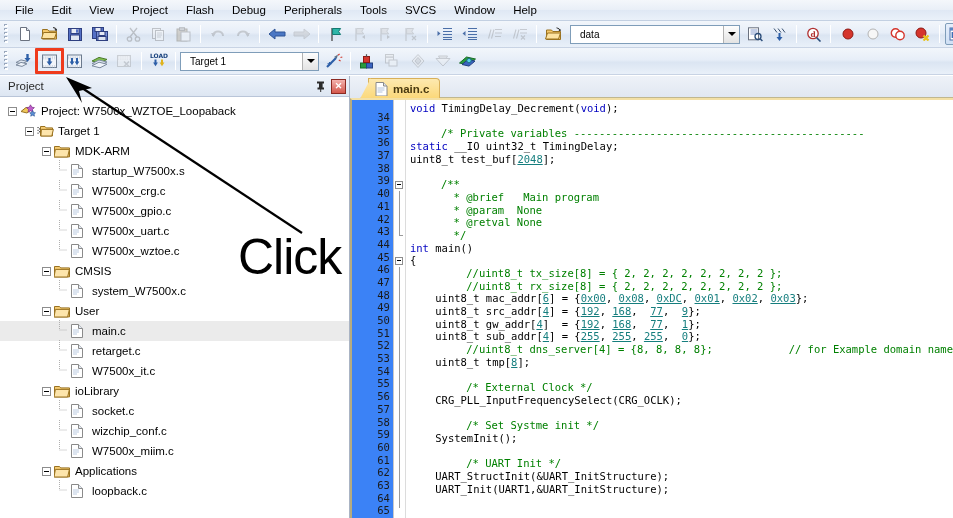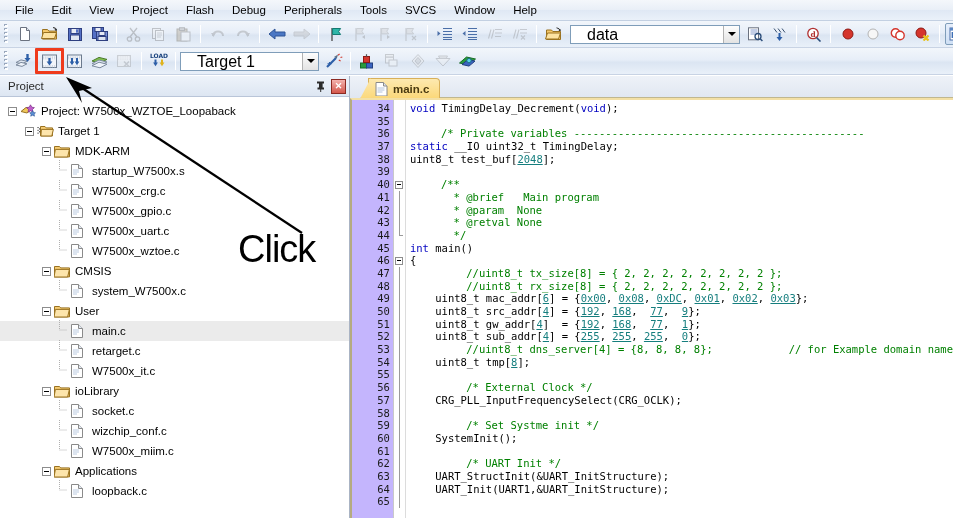--- a/index.html
+++ b/index.html
@@ -76,22 +76,22 @@
   }
   .tbtn svg { display: block; }
   .tbtn.disabled { opacity: .42; filter: grayscale(80%); }
 
   
   .combo {
     height: 19px;
     background: #fff;
     border: 1px solid #7f9db9;
     display: flex; align-items: center;
-    font-size: 16px;
-    padding-left: 16px;
+    font-size: 10px;
+    padding-left: 9px;
     position: relative;
     flex: 0 0 auto;
   }
   .combo .cval { flex: 1; color: #000; line-height: 17px; }
   .combo .carrow {
     width: 16px; height: 17px;
     background: linear-gradient(to bottom,#fdfdfd,#e3e3e3);
     border-left: 1px solid #b2b2b2;
     display: flex; align-items: center; justify-content: center;
   }
@@ -228,24 +228,24 @@
     flex: 1;
     display: flex;
     background: #ffffff;
     border-top: 2px solid #f3e0a6;
     border-left: 2px solid #b5ab80;
     overflow: hidden;
     position: relative;
   }
   .gutter {
     width: 42px;
-    background: #c4b5fd;
+    background: #3b82f6;
     border-right: 1px solid #c9c9c9;
     flex: 0 0 auto;
-    padding-top: 2px;
+    padding-top: 11px;
     text-align: right;
     font-family: "DejaVu Sans Mono", monospace;
     font-size: 10.5px;
     color: #1a1a1a;
     user-select: none;
   }
   .gutter div { height: 12.7px; line-height: 12.7px; padding-right: 3px; }
   .foldcol {
     width: 12px;
     background: #ffffff;
@@ -292,21 +292,21 @@
   .kw  { color: #0000c0; }
   .cm  { color: #008000; margin-left: 31px; }
   .num { color: #157e7e; text-decoration: underline; }
   .pl  { color: #000000; }
 
   
   .anno { position: absolute; left: 0; top: 0; width: 953px; height: 518px; pointer-events: none; }
   .clicktext {
     position: absolute;
     left: 238px; top: 228px;
-    font-size: 38px;
+    font-size: 50px;
     font-family: "Liberation Sans", sans-serif;
     color: #000;
     letter-spacing: -1px;
   }
 </style>
 </head>
 <body>
 
 <div id="app">
 

